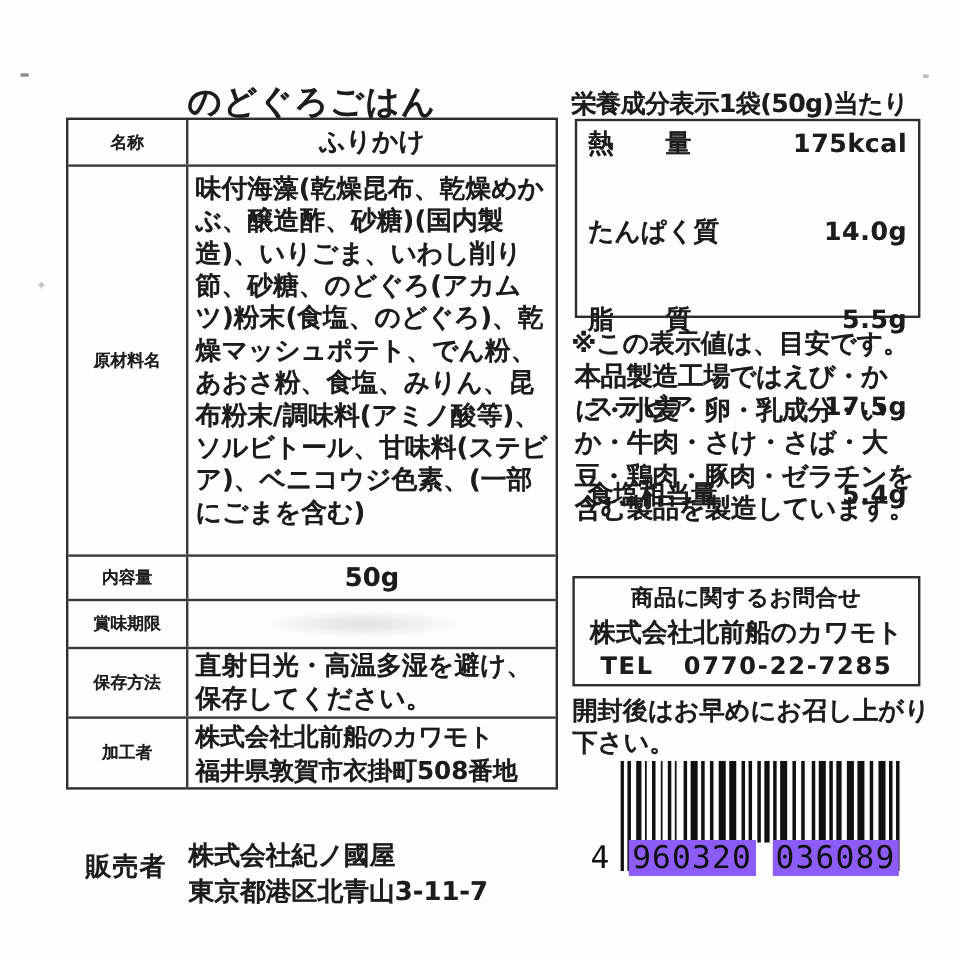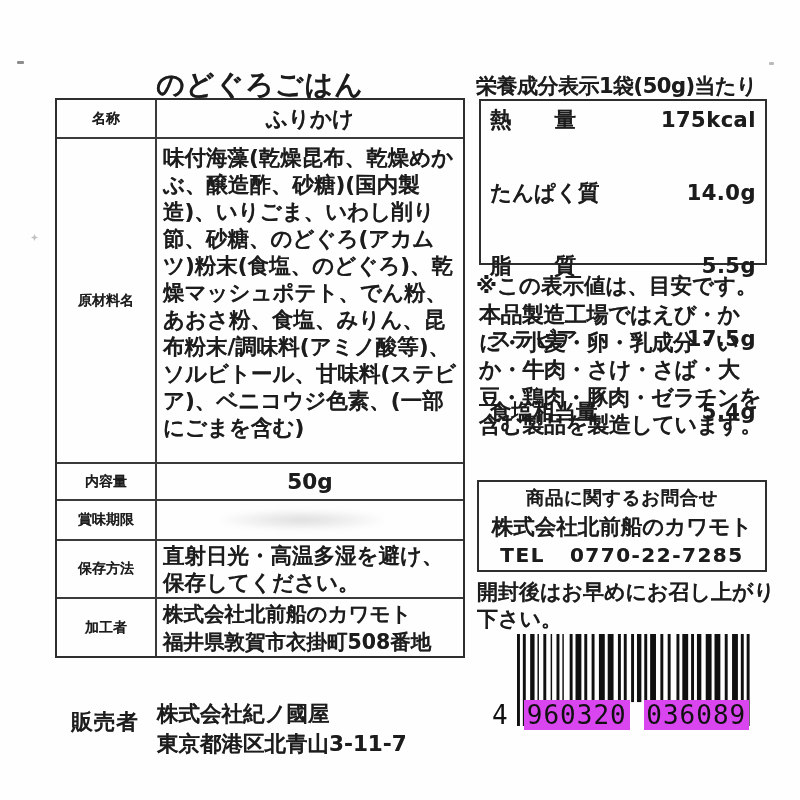--- a/index.html
+++ b/index.html
@@ -96,21 +96,21 @@
   .barcode { position: absolute; left: 492px; top: 634px; width: 264px; height: 96px; }
   .barcode svg { position: absolute; left: 25px; top: 0; width: 237px; height: 92px; fill: #101010; }
   .bc-digits {
     position: absolute; left: 0; bottom: 0; width: 100%; height: 31px;
     display: flex; align-items: flex-end;
     font-family: "DejaVu Sans Mono", monospace;
     font-weight: 400; font-size: 26px; color: #101010;
     text-shadow: none;
   }
   .bc-left { width: 25px; flex: none; }
-  .bc-group { flex: 1; text-align: center; background: #d946ef; margin: 0 7px; letter-spacing: 1px; }
+  .bc-group { flex: 1; text-align: center; background: #8b5cf6; margin: 0 7px; letter-spacing: 1px; }
   
   .speck { position: absolute; background: #8d8d8d; border-radius: 1px; }
   .speck-1 { left: 17px; top: 61px; width: 7px; height: 3px; }
   .speck-2 { left: 31px; top: 234px; width: 7px; height: 7px; opacity: .55; clip-path: polygon(50% 0,65% 35%,100% 50%,65% 65%,50% 100%,35% 65%,0 50%,35% 35%); }
   .speck-3 { left: 769px; top: 62px; width: 5px; height: 3px; opacity: .6; }
 </style>
 </head>
 <body>
 
 <div class="page">

